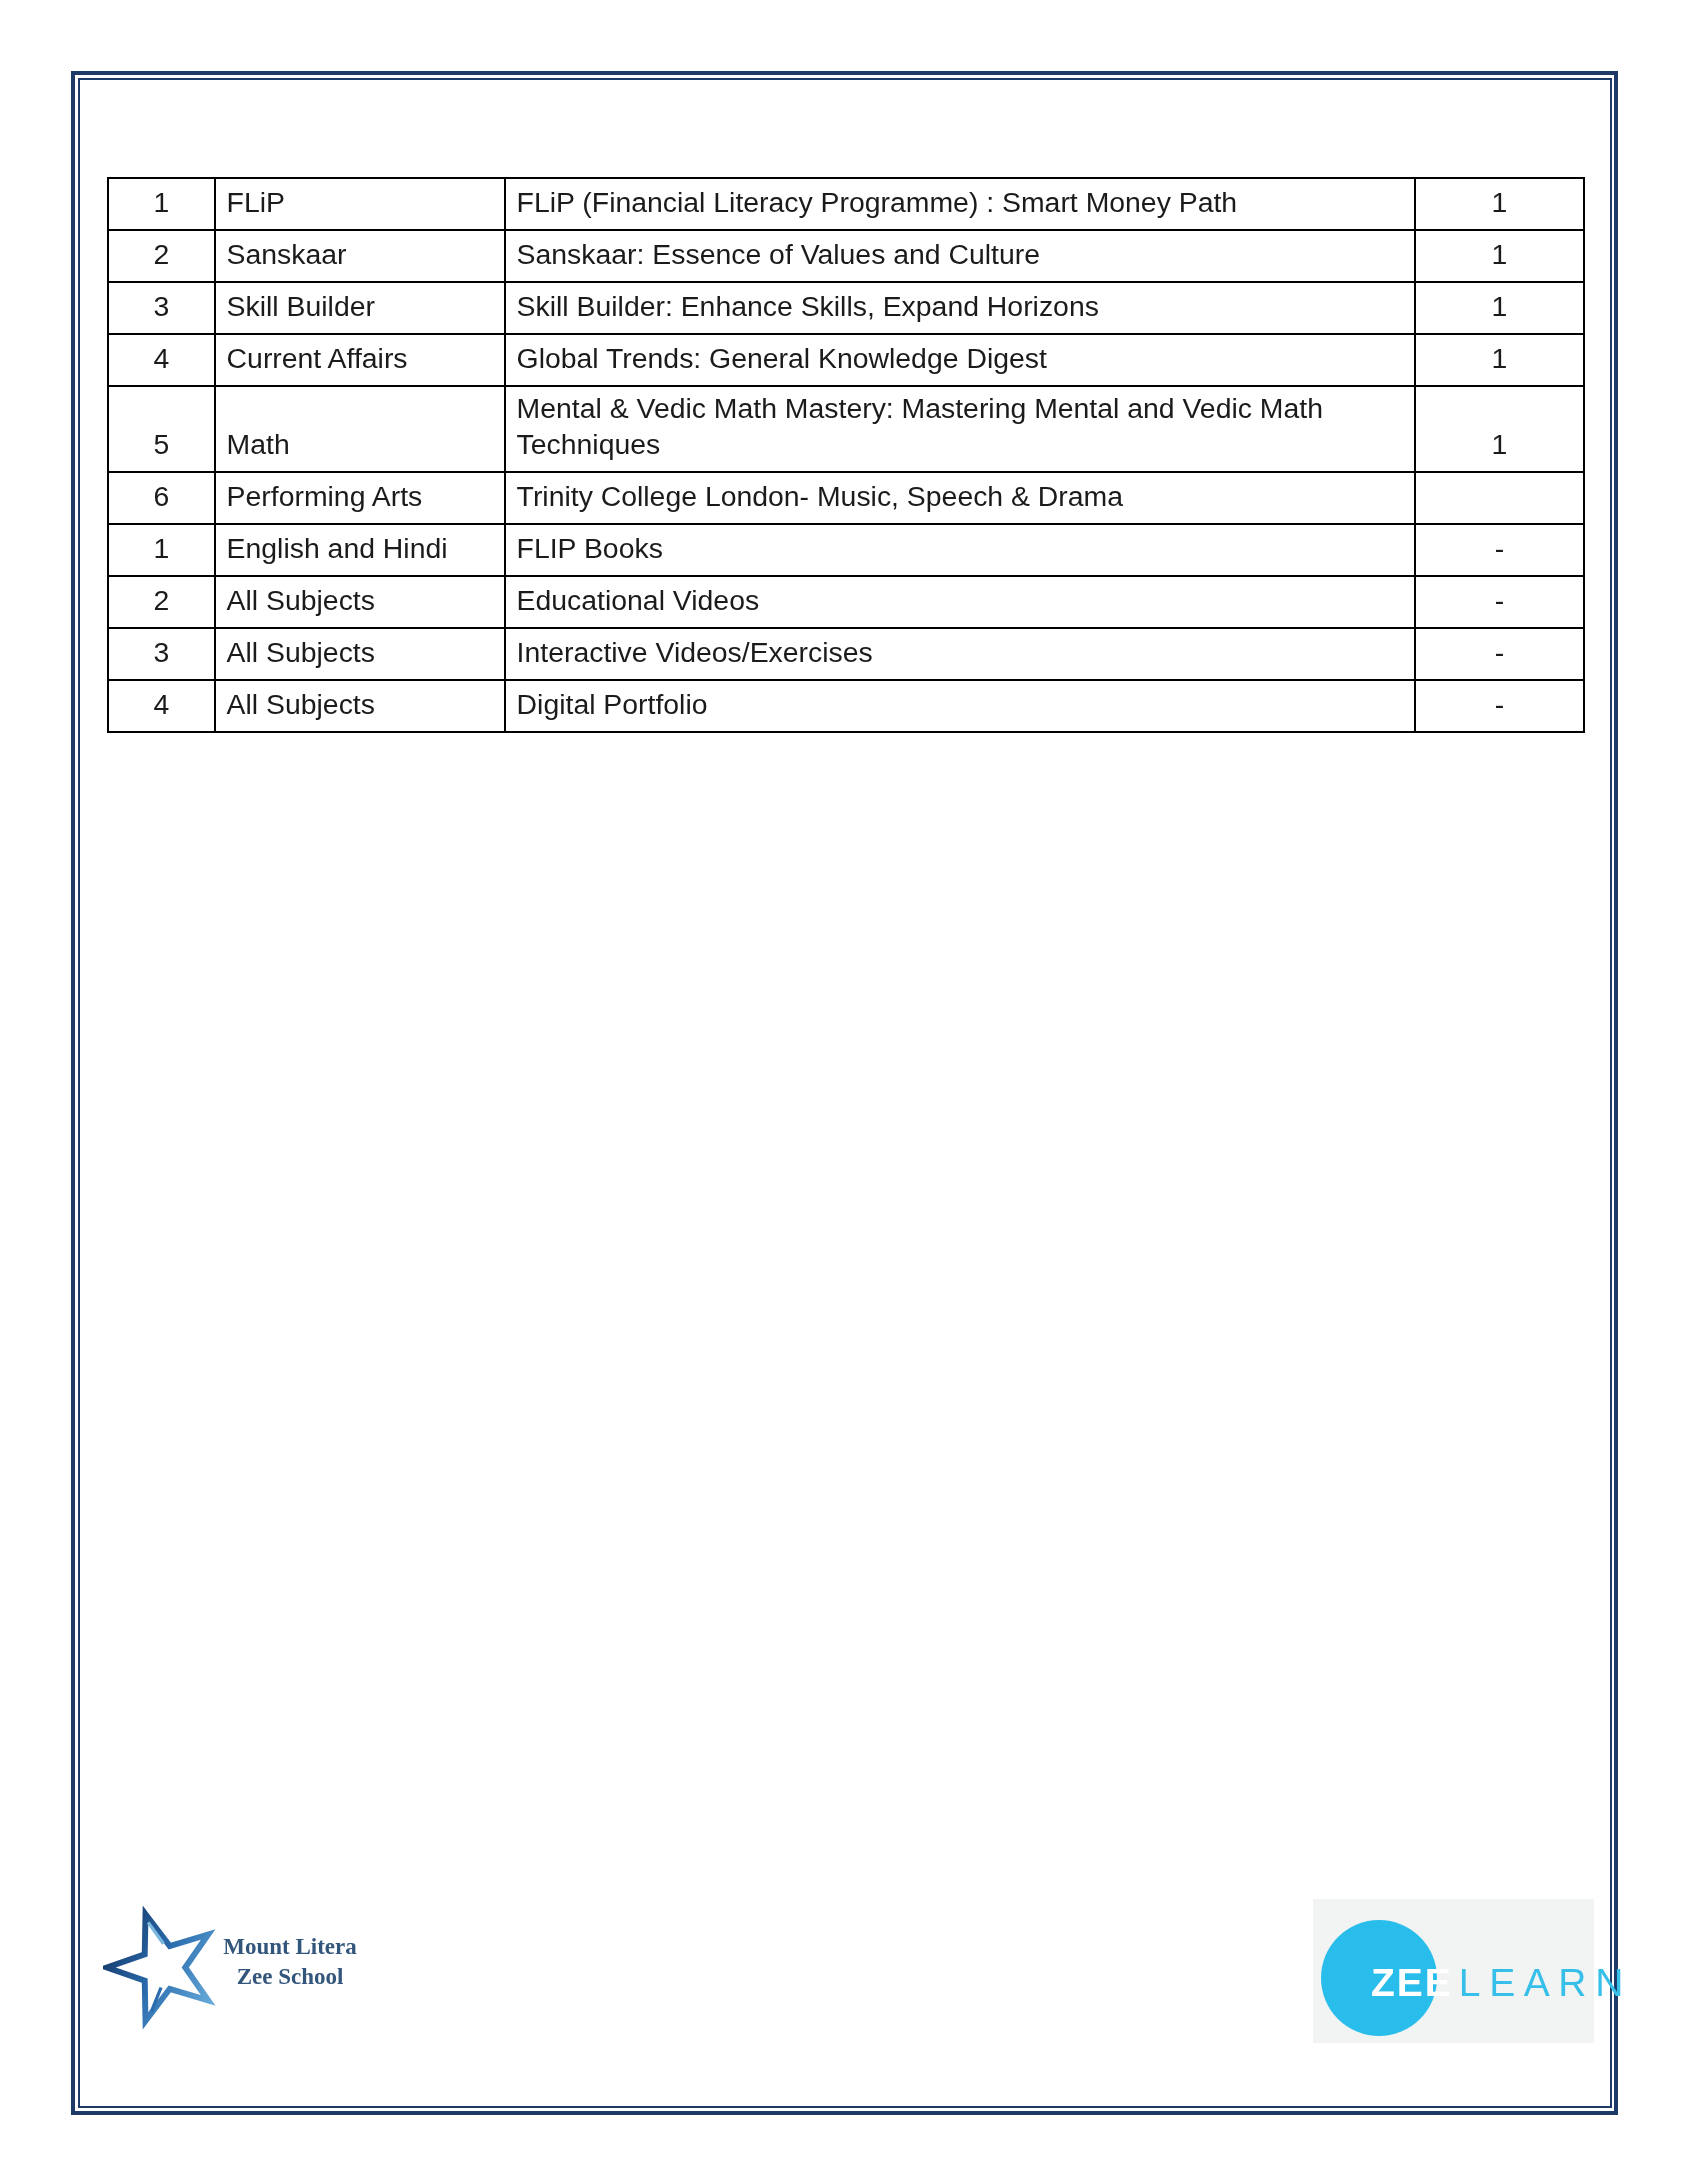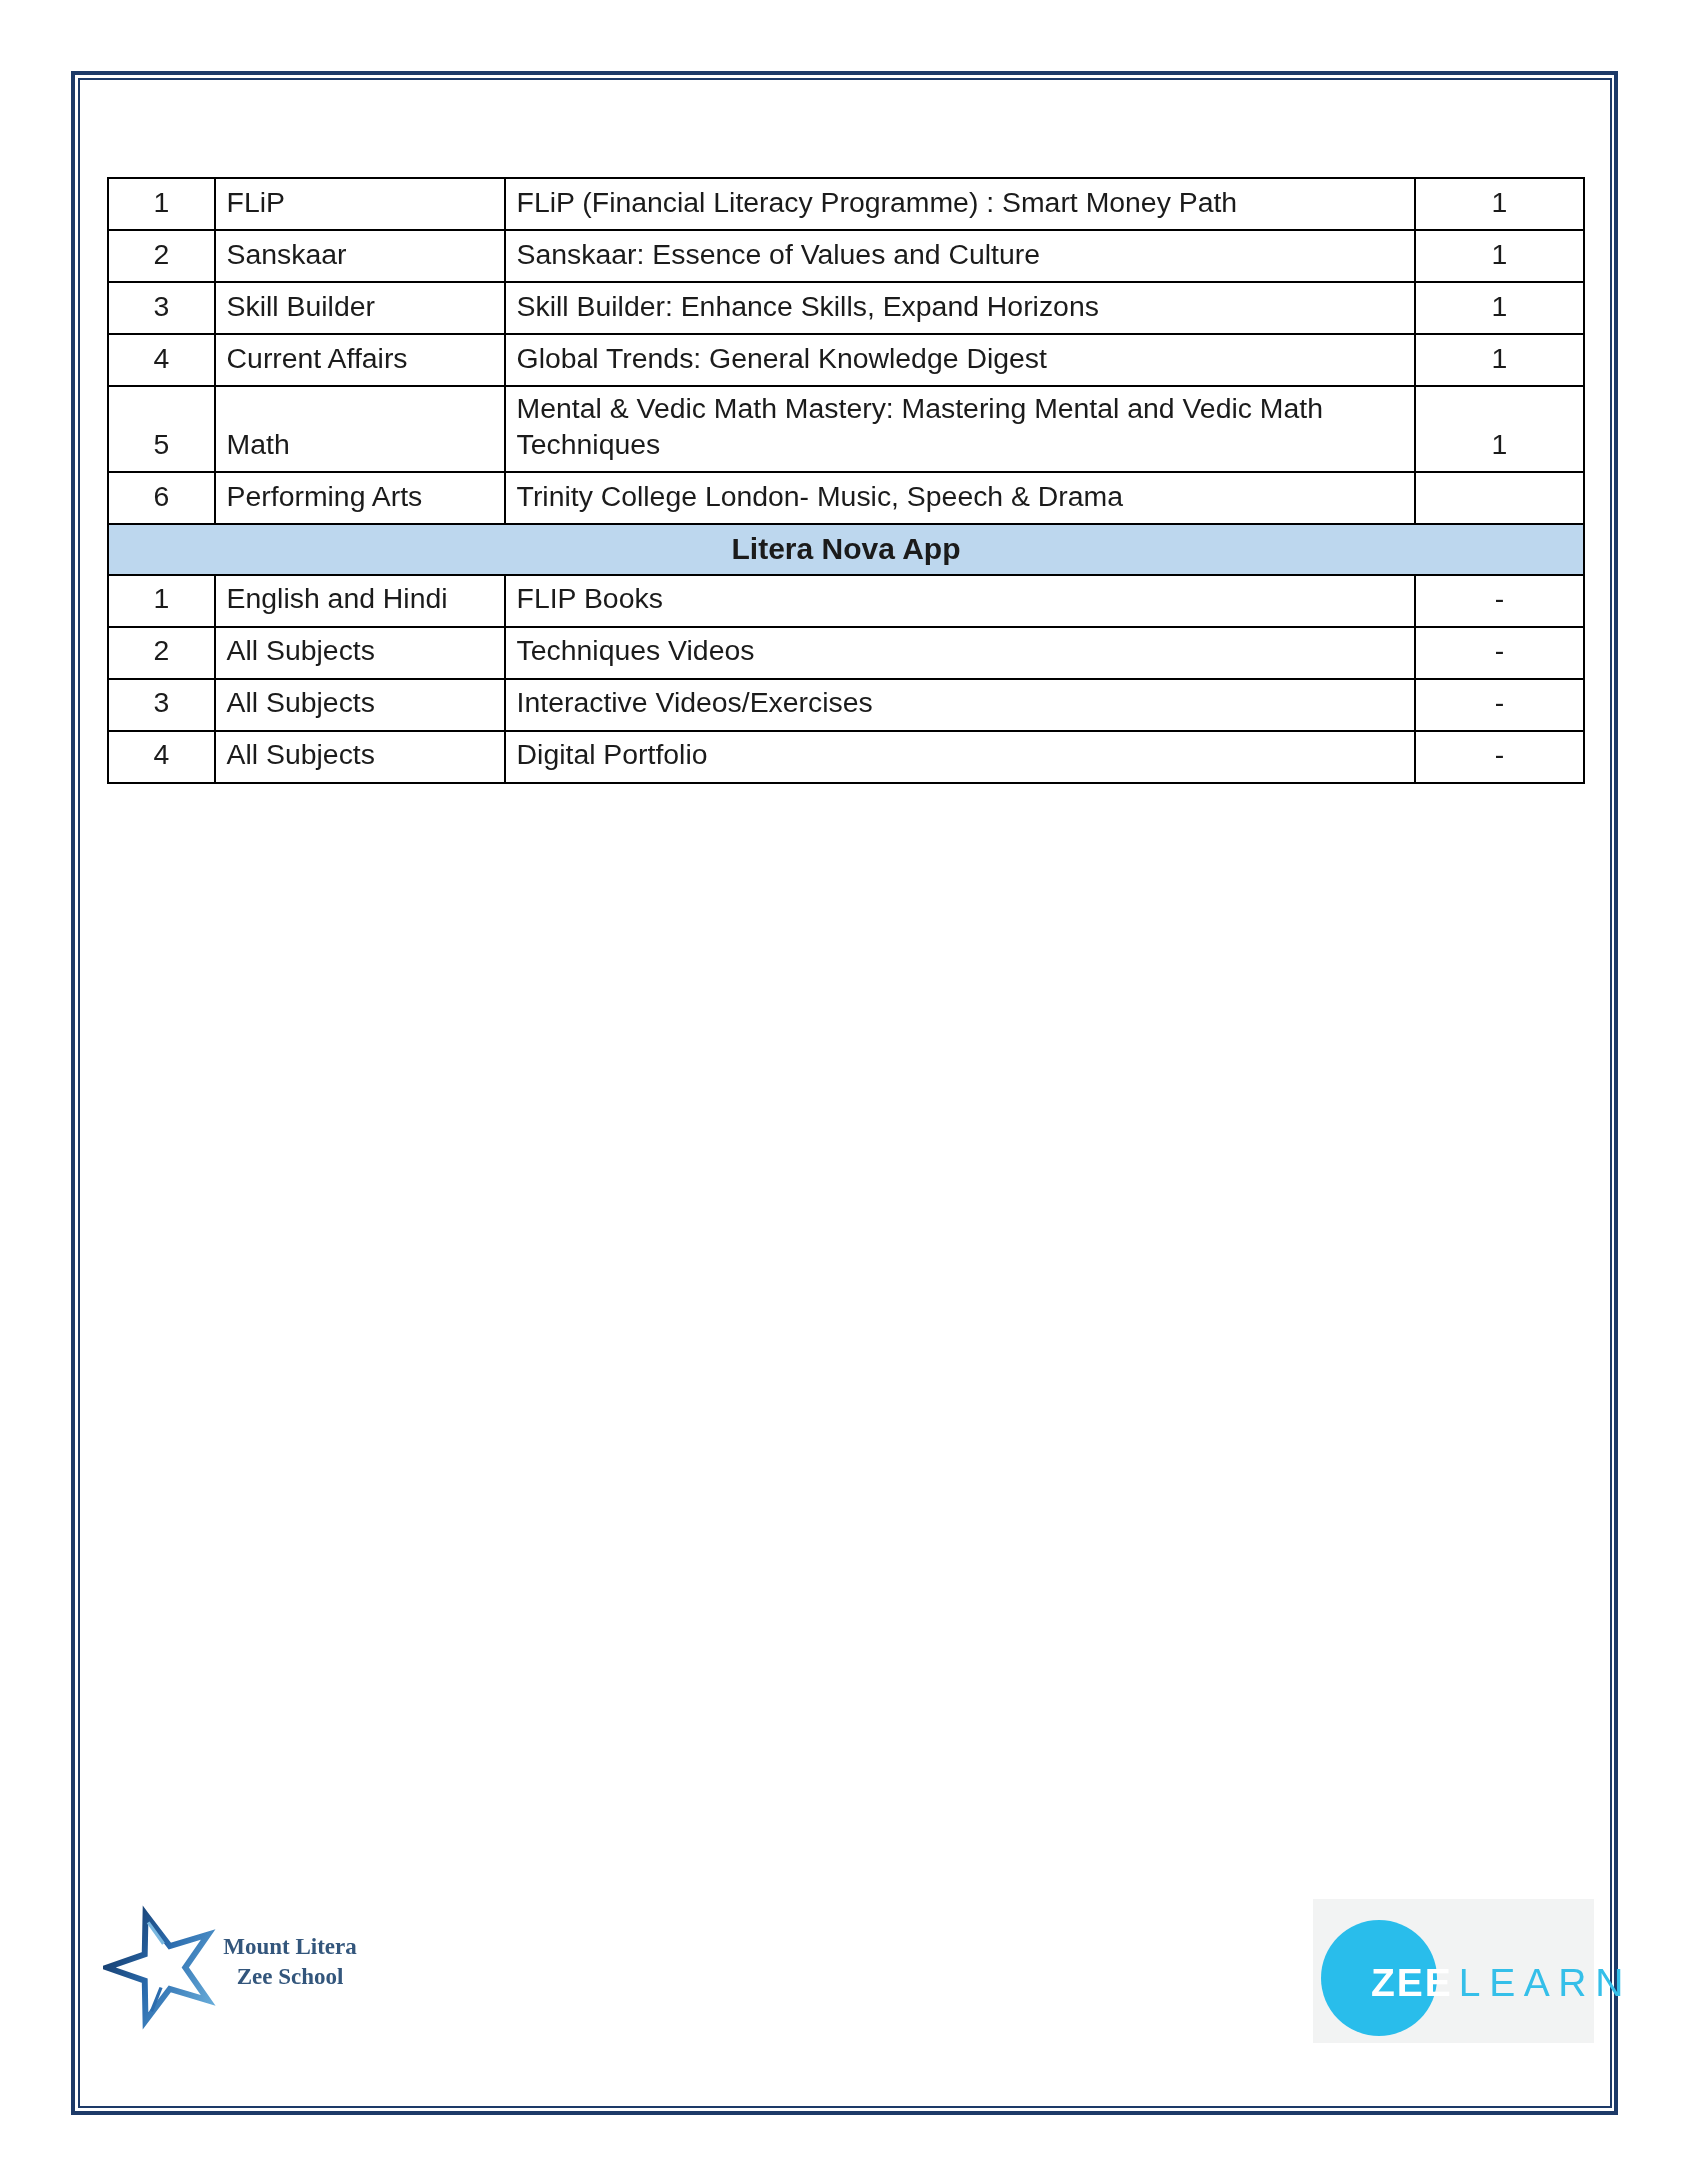--- a/index.html
+++ b/index.html
@@ -103,33 +103,30 @@
       <td class="c-name">Math</td>
       <td class="c-desc">Mental &amp; Vedic Math Mastery: Mastering Mental and Vedic Math Techniques</td>
       <td class="c-count">1</td>
     </tr>
     <tr class="row-std">
       <td class="c-num">6</td>
       <td class="c-name">Performing Arts</td>
       <td class="c-desc">Trinity College London-  Music, Speech &amp; Drama</td>
       <td class="c-count"></td>
     </tr>
-    <tr class="row-header">
-      <td colspan="4">Litera Nova App</td>
-    </tr>
     <tr class="row-std">
       <td class="c-num">1</td>
       <td class="c-name">English and Hindi</td>
       <td class="c-desc">FLIP Books</td>
       <td class="c-count">-</td>
     </tr>
     <tr class="row-std">
       <td class="c-num">2</td>
       <td class="c-name">All Subjects</td>
-      <td class="c-desc">Techniques Videos</td>
+      <td class="c-desc">Educational Videos</td>
       <td class="c-count">-</td>
     </tr>
     <tr class="row-std">
       <td class="c-num">3</td>
       <td class="c-name">All Subjects</td>
       <td class="c-desc">Interactive Videos/Exercises</td>
       <td class="c-count">-</td>
     </tr>
     <tr class="row-std">
       <td class="c-num">4</td>

